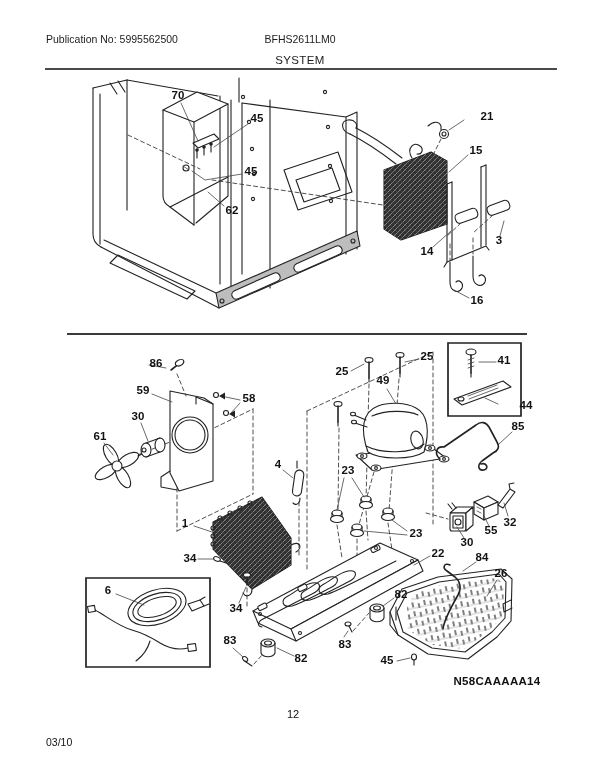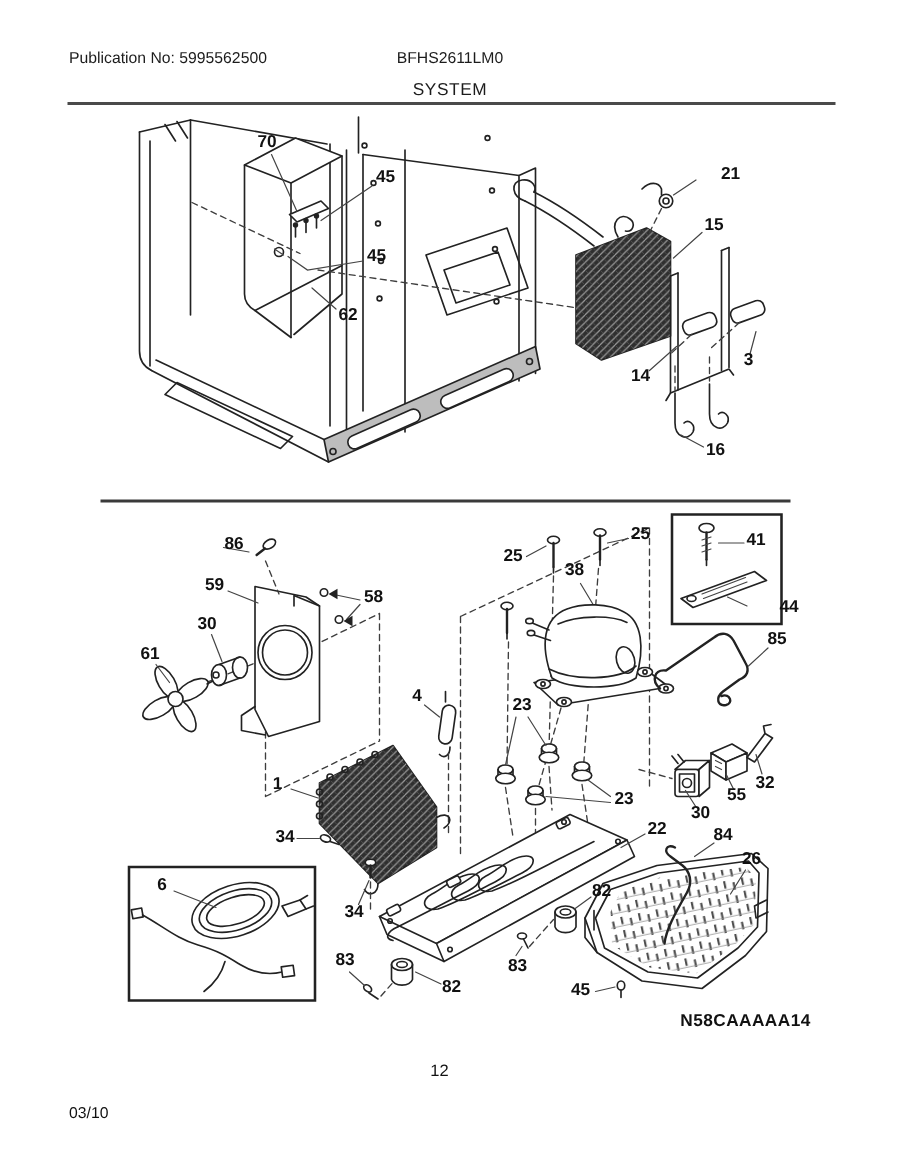--- a/index.html
+++ b/index.html
@@ -431,21 +431,21 @@
       <div class="callout" style="left: 477px; top: 301px;">16</div>
       <div class="callout" style="left: 140px; top: 364px; padding-left: 32px;">86</div>
       <div class="callout" style="left: 143px; top: 391px;">59</div>
       <div class="callout" style="left: 249px; top: 399px;">58</div>
       <div class="callout" style="left: 138px; top: 417px;">30</div>
       <div class="callout" style="left: 100px; top: 437px;">61</div>
       <div class="callout" style="left: 278px; top: 465px;">4</div>
       <div class="callout" style="left: 185px; top: 524px;">1</div>
       <div class="callout" style="left: 342px; top: 372px;">25</div>
       <div class="callout" style="left: 427px; top: 357px;">25</div>
-      <div class="callout" style="left: 383px; top: 381px;">38</div>
+      <div class="callout" style="left: 383px; top: 381px;">49</div>
       <div class="callout" style="left: 504px; top: 361px;">41</div>
       <div class="callout" style="left: 526px; top: 406px;">44</div>
       <div class="callout" style="left: 518px; top: 427px;">85</div>
       <div class="callout" style="left: 348px; top: 471px;">23</div>
       <div class="callout" style="left: 416px; top: 534px;">23</div>
       <div class="callout" style="left: 467px; top: 543px;">30</div>
       <div class="callout" style="left: 491px; top: 531px;">55</div>
       <div class="callout" style="left: 510px; top: 523px;">32</div>
       <div class="callout" style="left: 438px; top: 554px;">22</div>
       <div class="callout" style="left: 190px; top: 559px;">34</div>

